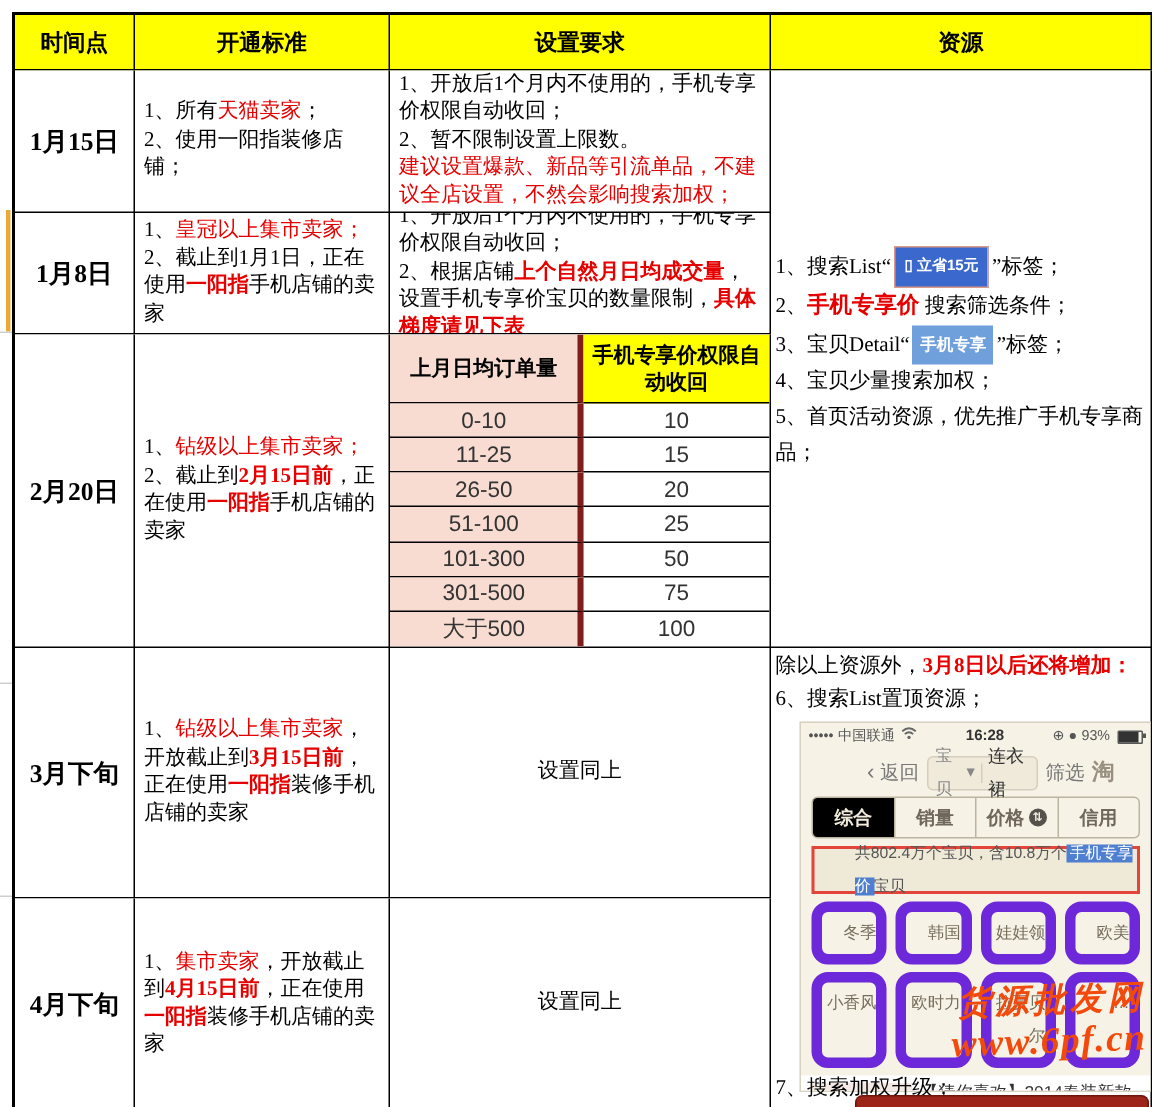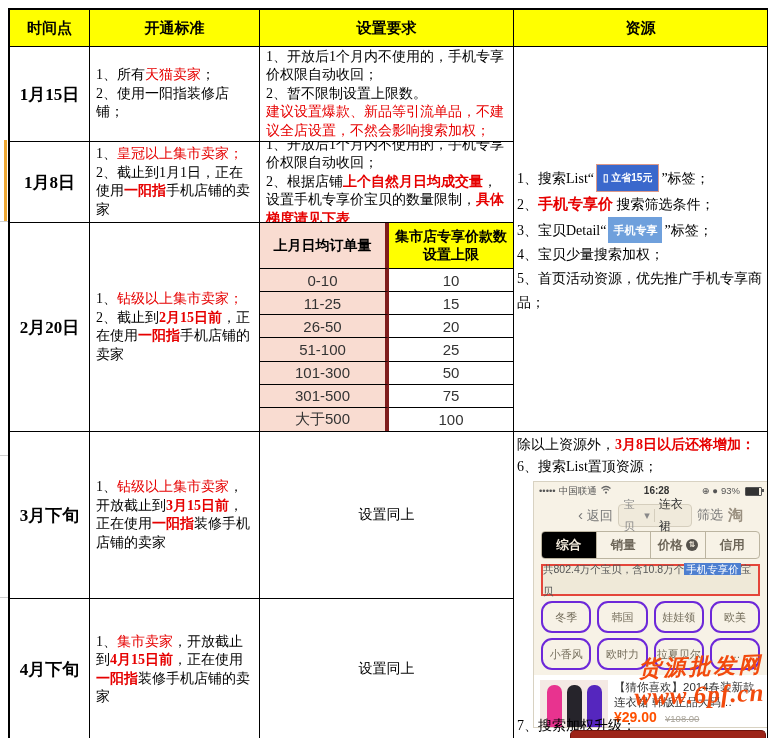--- a/index.html
+++ b/index.html
@@ -74,23 +74,23 @@
   .pdiv{width:1px;height:13px;background:#D5CEBD;}
   .pfilter{color:#777;font-size:13px;}
   .plogo{color:#998F7F;font-size:15px;font-weight:bold;}
   .ptabs{display:flex;margin:1px 7px 0;height:26px;border:1px solid #BBB4A0;border-radius:4px;overflow:hidden;}
   .ptab{flex:1;display:flex;align-items:center;justify-content:center;font-size:12.5px;font-weight:bold;
     color:#6E675A;border-left:1px solid #BBB4A0;gap:3px;}
   .ptab:first-child{border-left:none;background:#000000;color:#F3EBDC;}
   .psort{display:inline-flex;width:12px;height:12px;border-radius:50%;background:#55524C;color:#F3EBDC;
     font-size:8px;align-items:center;justify-content:center;}
   .pbanner{margin:5px 7px 0;height:28px;border:2px solid #E4453A;background:#EFE9D8;
-    display:flex;align-items:center;justify-content:center;font-size:10.5px;color:#555;}
+    display:flex;align-items:center;justify-content:center;font-size:10.5px;color:#555;padding-left:27px;}
   .ppills{display:flex;gap:6px;margin:5px 7px 0;}
-  .pill{flex:1;text-align:center;border:2px solid #6d28d9;border-radius:11px;padding:3px 0;
+  .pill{flex:1;text-align:right;border:7px solid #6d28d9;border-radius:11px;padding:3px 0;
     font-size:11px;color:#756E5C;}
   .pprod{margin-top:5px;background:#fff;padding:5px 6px;display:flex;gap:6px;height:72px;}
   .pimg{width:68px;height:62px;background:#F4E9E4;position:relative;display:flex;justify-content:center;
     gap:5px;padding-top:5px;box-sizing:border-box;flex-shrink:0;}
   .dress{width:15px;height:46px;border-radius:7px 7px 3px 3px;}
   .d1{background:#E8338F}.d2{background:#26242B}.d3{background:#5526BE}
   .rdot{position:absolute;right:2px;bottom:1px;width:14px;height:14px;border-radius:50%;background:#E23A30;}
   .pinfo{flex:1;font-size:11.5px;color:#333;line-height:15px;overflow:hidden;}
   .ptitle{max-height:30px;overflow:hidden;}
   .pnow{color:#FF5000;font-weight:bold;font-size:14px;}
@@ -159,21 +159,21 @@
       </div>
 
     <div class="cell tcell" style="grid-area:4/1/5/2">2月20日</div>
     <div class="cell txt" style="grid-area:4/2/5/3">
         <div class="rt-line"><span>1、</span><span class="sg-r">钻级以上集市卖家；</span></div>
         <div class="rt-line"><span>2、截止到</span><span class="sg-rb">2月15日前</span><span>，正在使用</span><span class="sg-rb">一阳指</span><span>手机店铺的卖家</span></div>
       </div>
     <div class="cell" style="grid-area:4/3/5/4;padding:0">
       <div class="tier">
         <div class="th l">上月日均订单量</div>
-        <div class="th">集市店专享价款数设置上限</div>
+        <div class="th">手机专享价权限自动收回</div>
         <div class="td l">0-10</div>
         <div class="td">10</div>
         <div class="td l">11-25</div>
         <div class="td">15</div>
         <div class="td l">26-50</div>
         <div class="td">20</div>
         <div class="td l">51-100</div>
         <div class="td">25</div>
         <div class="td l">101-300</div>
         <div class="td">50</div>

